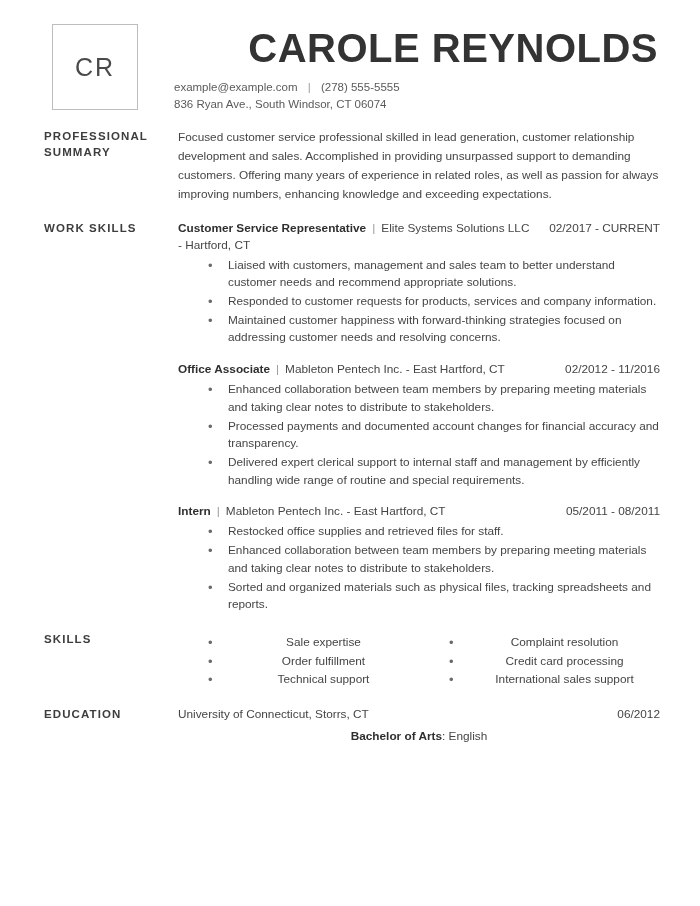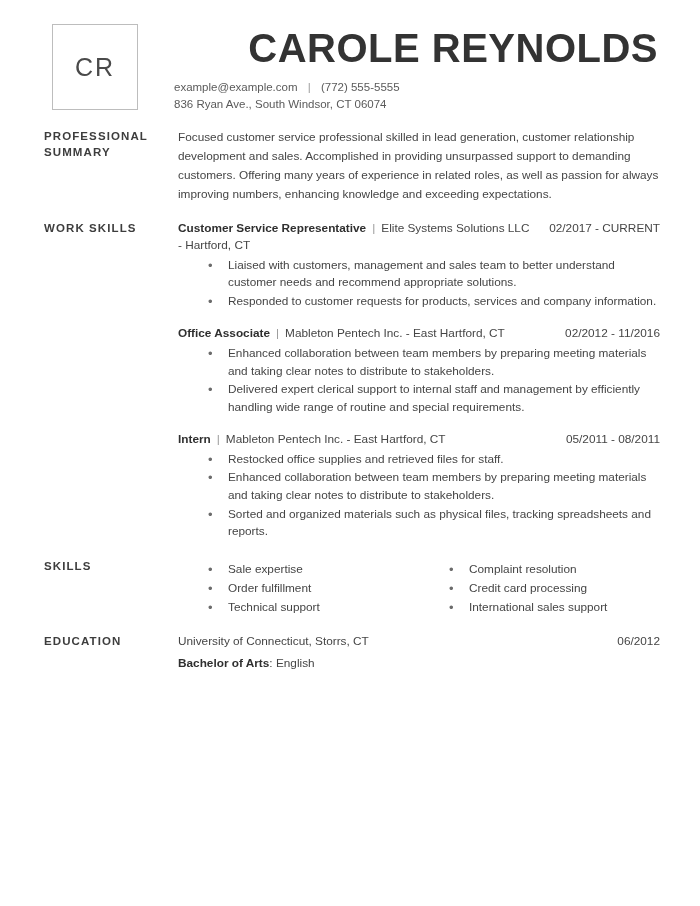--- a/index.html
+++ b/index.html
@@ -167,60 +167,62 @@
   
   .skills-cols {
     display: flex;
   }
   .skills-col {
     width: 50%;
     box-sizing: border-box;
   }
   .skills-col ul.bullets {
     padding-left: 30px;
+    text-align: center;
   }
   .skills-col li { margin-bottom: 2px; }
 
   
   .edu-row {
     position: relative;
     padding-right: 70px;
     line-height: 1.5;
   }
   .edu-date {
     position: absolute;
     right: 0;
     top: 0;
     font-size: 11.8px;
     color: #454545;
   }
   .edu-degree {
     margin-top: 3px;
     font-size: 11.8px;
+    text-align: center;
   }
   .edu-degree .deg {
     font-weight: bold;
     color: #2f2f2f;
   }
 </style>
 </head>
 <body>
 
 <div class="page">
 
   <div class="header">
     <div class="monogram">
       <span>CR</span>
     </div>
     <div class="header-right">
       <div class="full-name">CAROLE REYNOLDS</div>
       <div class="contact-line">
         <span>example@example.com</span>
         <span class="sep">|</span>
-        <span>(772) 555-5555</span>
+        <span>(278) 555-5555</span>
       </div>
       <div class="address-line">836 Ryan Ave., South Windsor, CT 06074</div>
     </div>
   </div>
 
   <div class="section">
     <div class="section-label">
       <div>PROFESSIONAL</div>
       <div>SUMMARY</div>
     </div>
@@ -234,30 +236,32 @@
     <div class="section-body">
 
       <div class="job">
         <div class="job-head">
           <span class="job-title">Customer Service Representative</span><span class="job-pipe">|</span><span class="job-company">Elite Systems Solutions LLC - Hartford, CT</span>
           <span class="job-dates">02/2017 - CURRENT</span>
         </div>
         <ul class="bullets">
           <li>Liaised with customers, management and sales team to better understand customer needs and recommend appropriate solutions.</li>
           <li>Responded to customer requests for products, services and company information.</li>
+          <li>Maintained customer happiness with forward-thinking strategies focused on addressing customer needs and resolving concerns.</li>
         </ul>
       </div>
 
       <div class="job">
         <div class="job-head">
           <span class="job-title">Office Associate</span><span class="job-pipe">|</span><span class="job-company">Mableton Pentech Inc. - East Hartford, CT</span>
           <span class="job-dates">02/2012 - 11/2016</span>
         </div>
         <ul class="bullets">
           <li>Enhanced collaboration between team members by preparing meeting materials and taking clear notes to distribute to stakeholders.</li>
+          <li>Processed payments and documented account changes for financial accuracy and transparency.</li>
           <li>Delivered expert clerical support to internal staff and management by efficiently handling wide range of routine and special requirements.</li>
         </ul>
       </div>
 
       <div class="job">
         <div class="job-head">
           <span class="job-title">Intern</span><span class="job-pipe">|</span><span class="job-company">Mableton Pentech Inc. - East Hartford, CT</span>
           <span class="job-dates">05/2011 - 08/2011</span>
         </div>
         <ul class="bullets">

